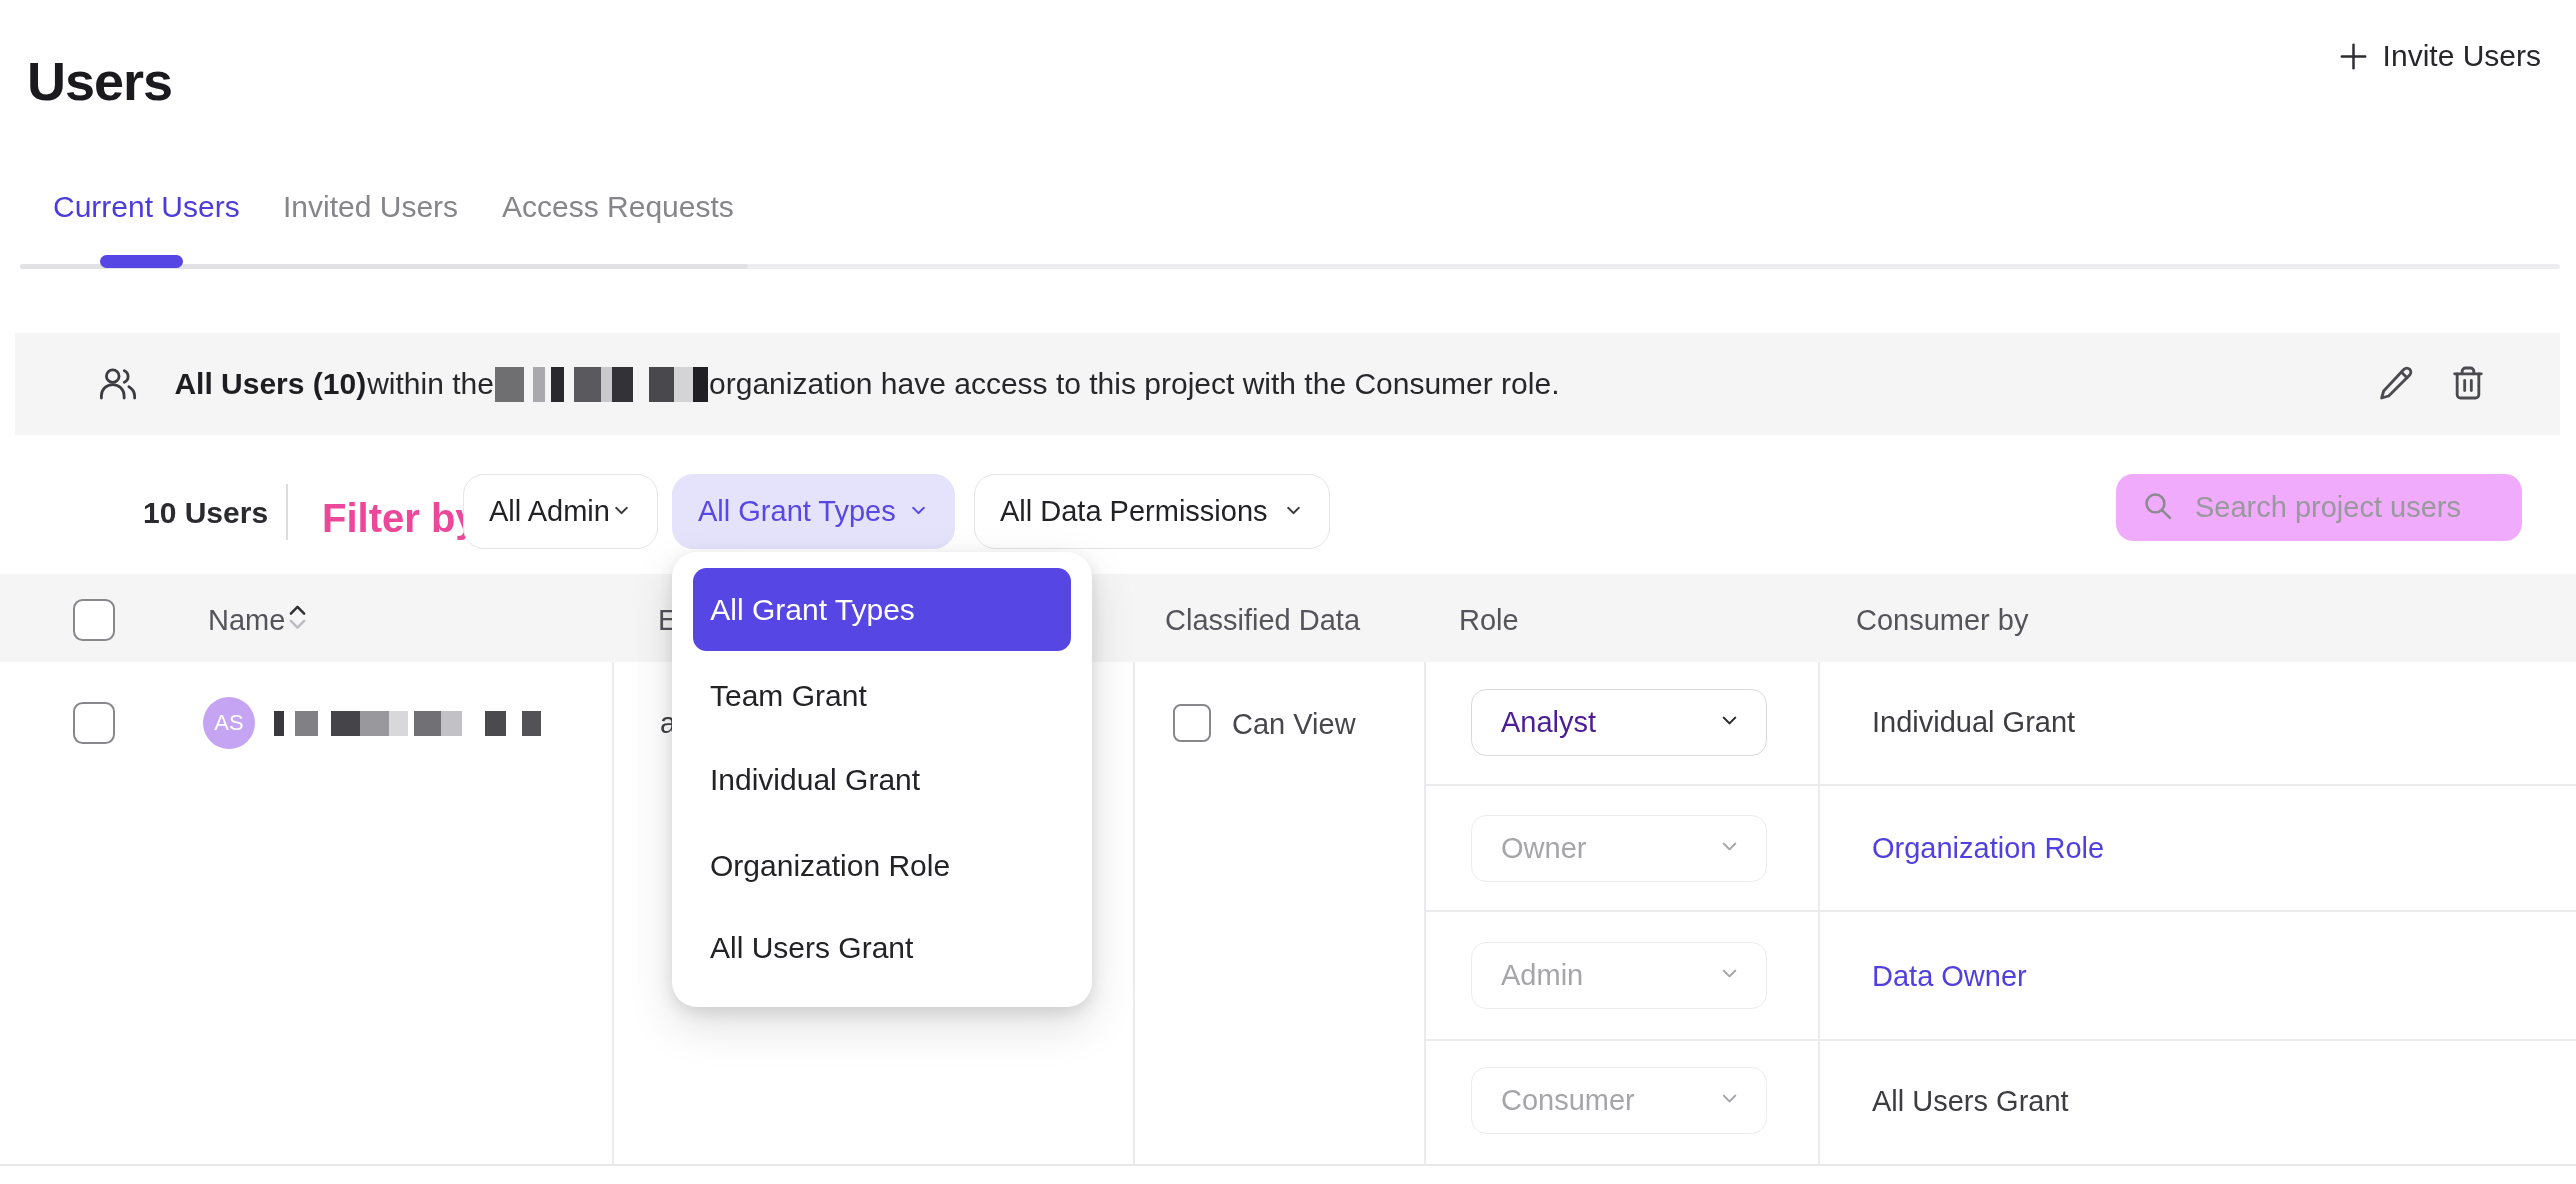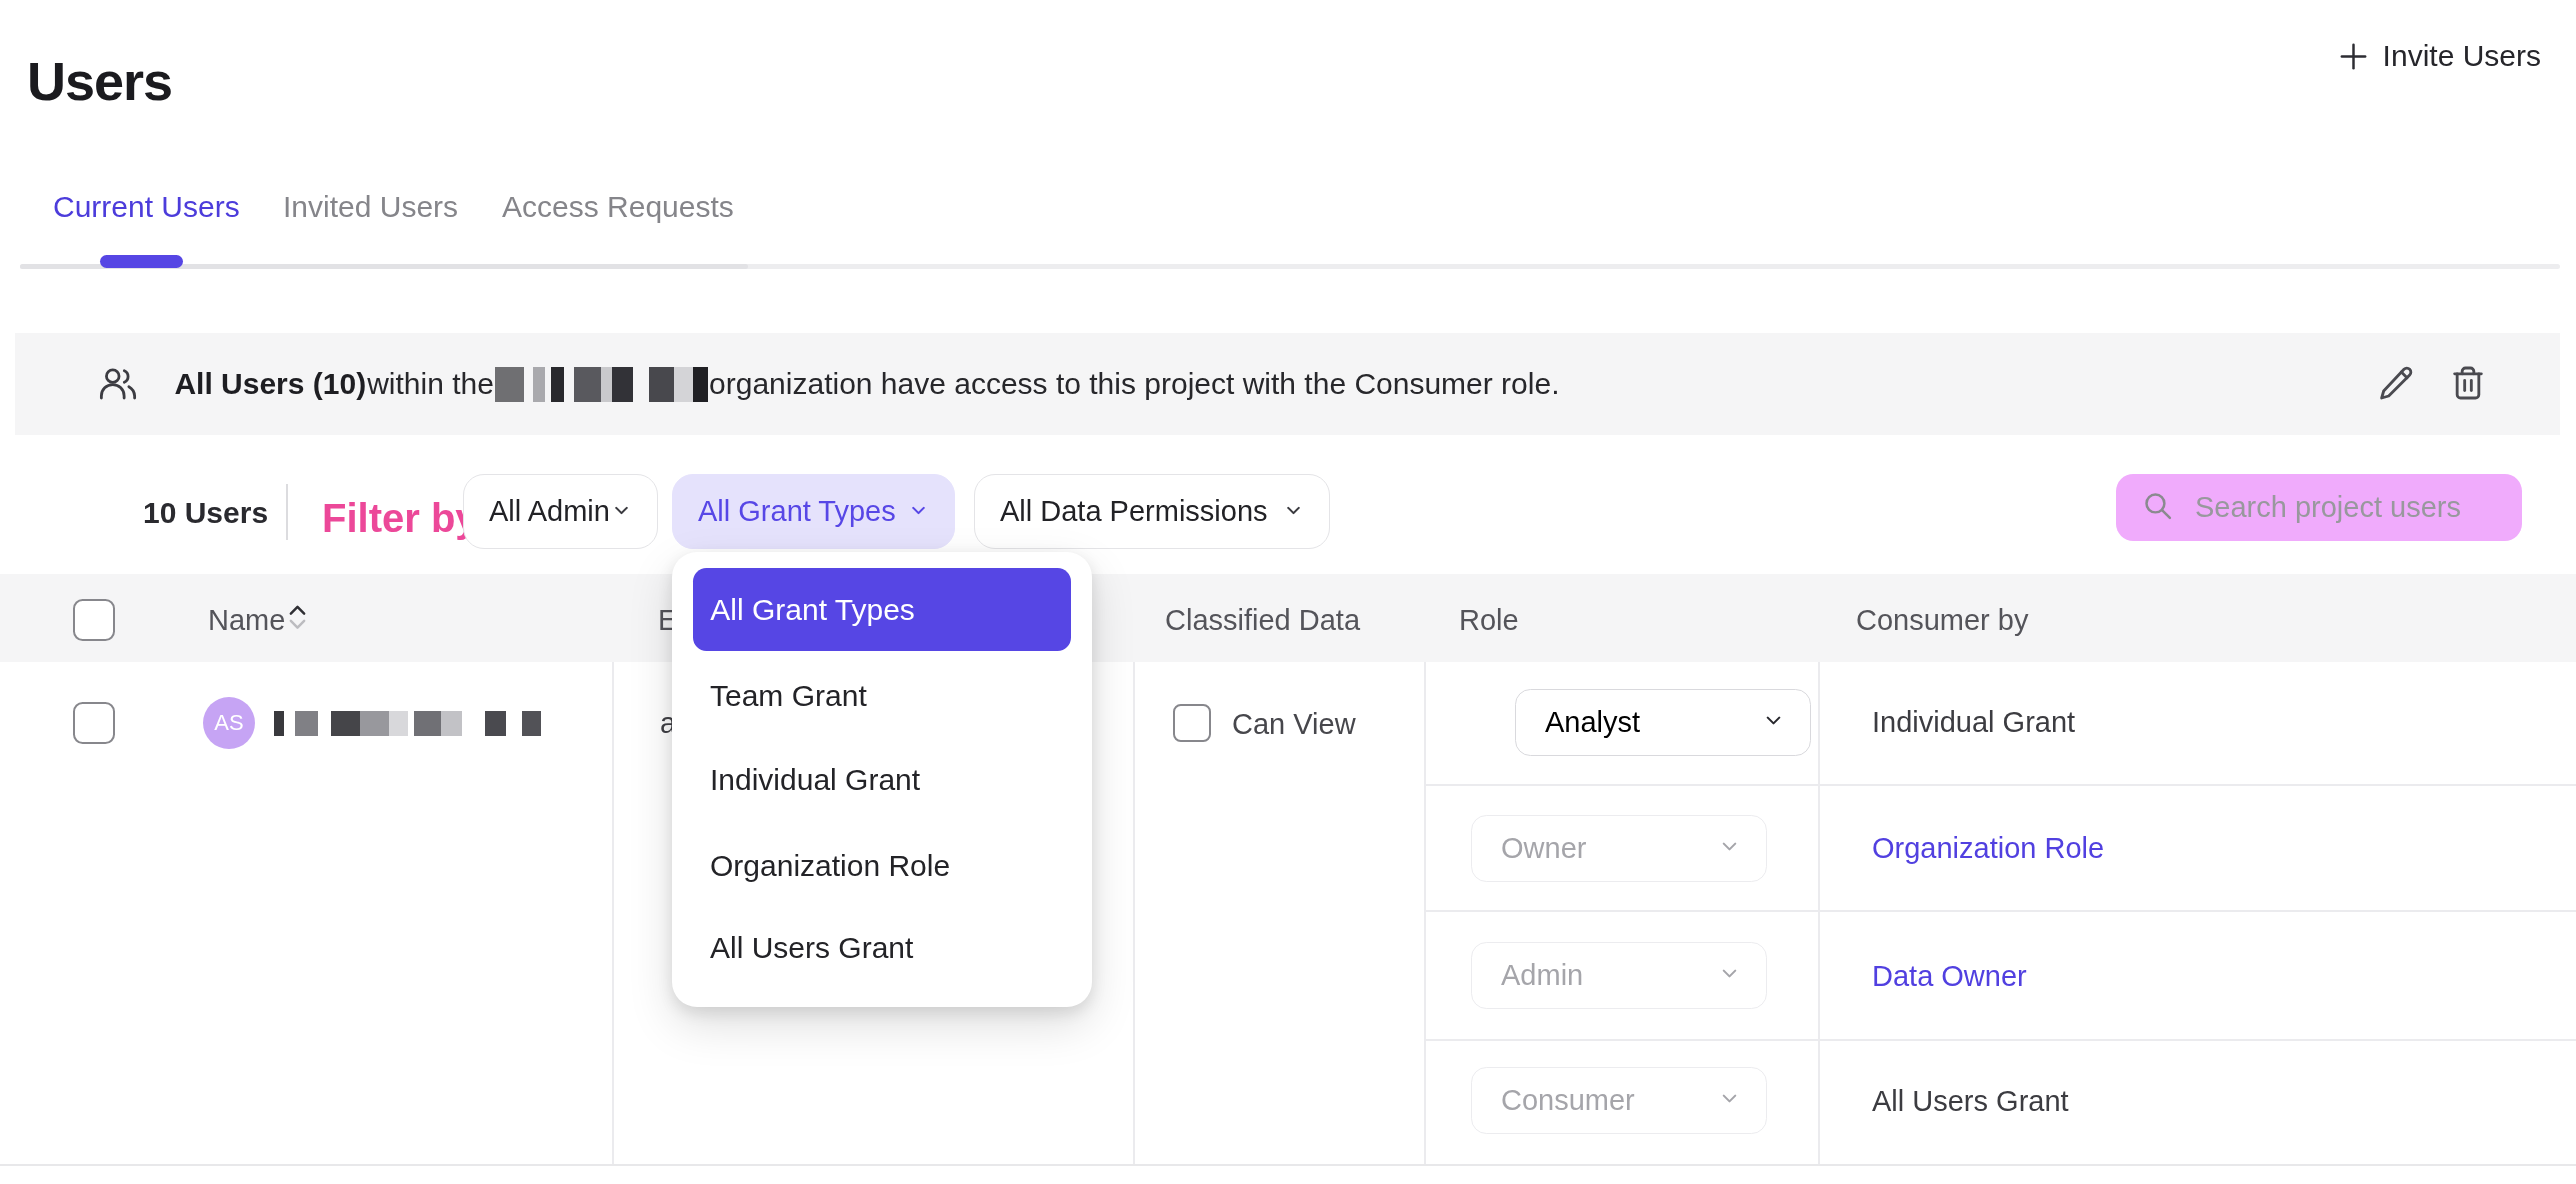--- a/index.html
+++ b/index.html
@@ -85,21 +85,21 @@
 
   .avatar{left:203px;top:697px;width:52px;height:52px;border-radius:50%;background:#c6a4f4;
       display:flex;align-items:center;justify-content:center;color:#fff;font-size:22px;font-weight:500;}
   .email-frag{left:660px;top:707px;font-size:29px;color:#3f3f44;}
   .canview-label{left:1232px;top:708px;font-size:29px;color:#47474c;}
 
   .role-select{left:1471px;width:296px;height:67px;border-radius:15.4px;background:#fff;cursor:pointer;
       border:1.9px solid #ececef;display:flex;align-items:center;justify-content:space-between;
       padding:0 25px 0 29px;font-family:inherit;font-size:29px;color:var(--muted);}
   .role-select .chev{color:var(--muted);}
-  .role-select.enabled{border-color:#d9d9dd;color:#000000;margin-left:44px;}
+  .role-select.enabled{border-color:#d9d9dd;color:#4c1d95;}
   .role-select.enabled .chev{color:#28282d;}
 
   .granted{left:1872px;font-size:29px;color:var(--ink-soft);}
   a.granted{color:var(--link);text-decoration:none;cursor:pointer;}
 
   
   .menu-card{left:672px;top:552px;width:420px;height:455px;border-radius:25px;background:#fff;z-index:30;
       box-shadow:0 5.8px 15.4px rgba(0,0,0,.10), 0 17.3px 46px rgba(0,0,0,.13);}
   .menu-item{position:absolute;left:38px;height:42px;line-height:42px;font-size:30px;font-weight:500;
       color:#232327;cursor:pointer;white-space:nowrap;}

